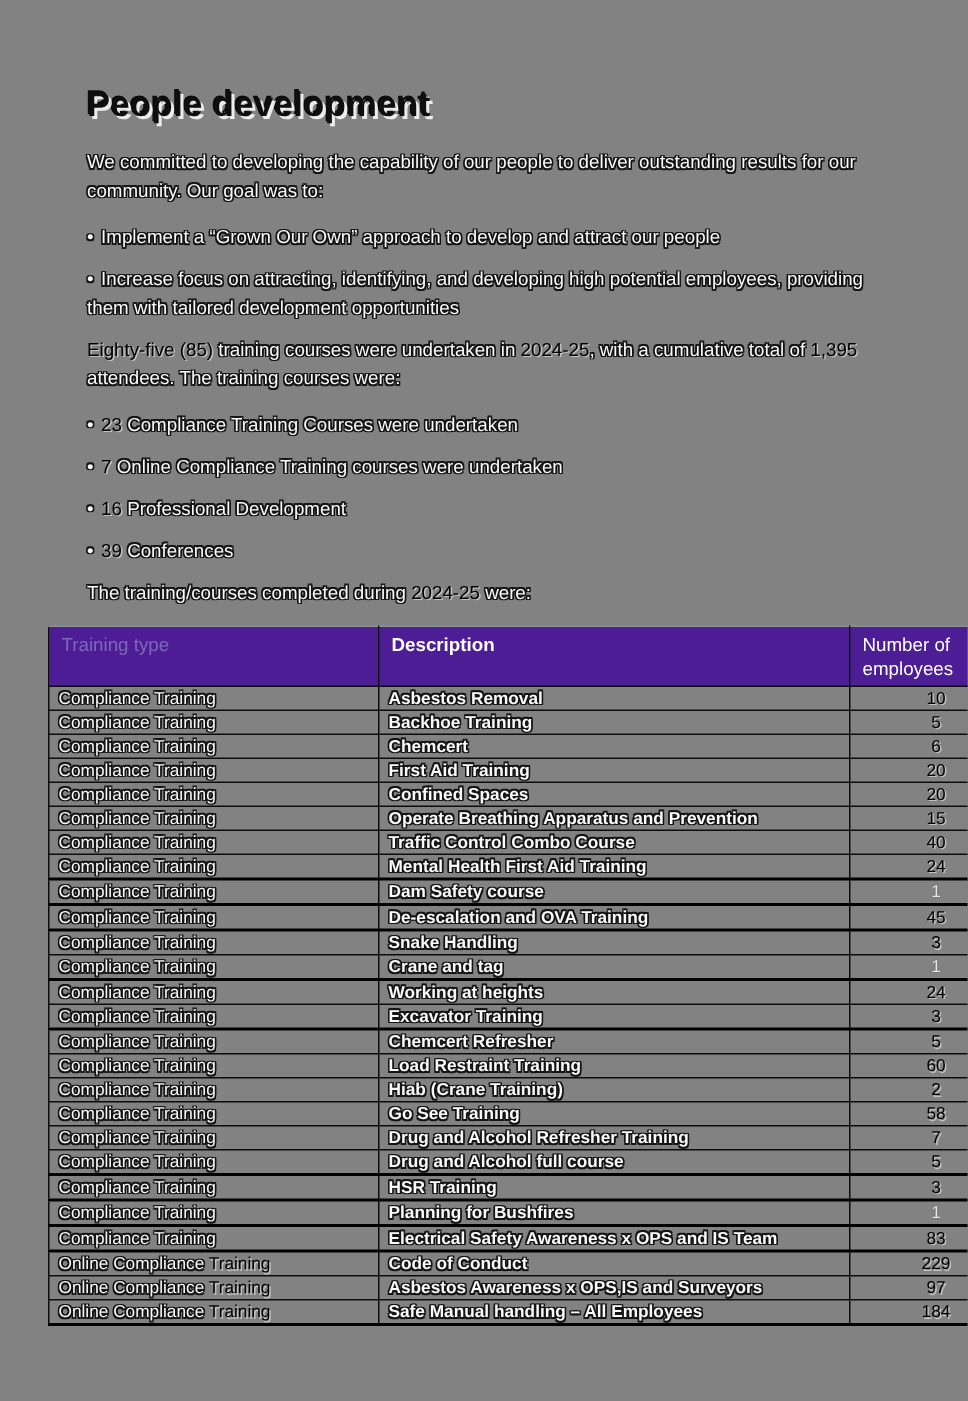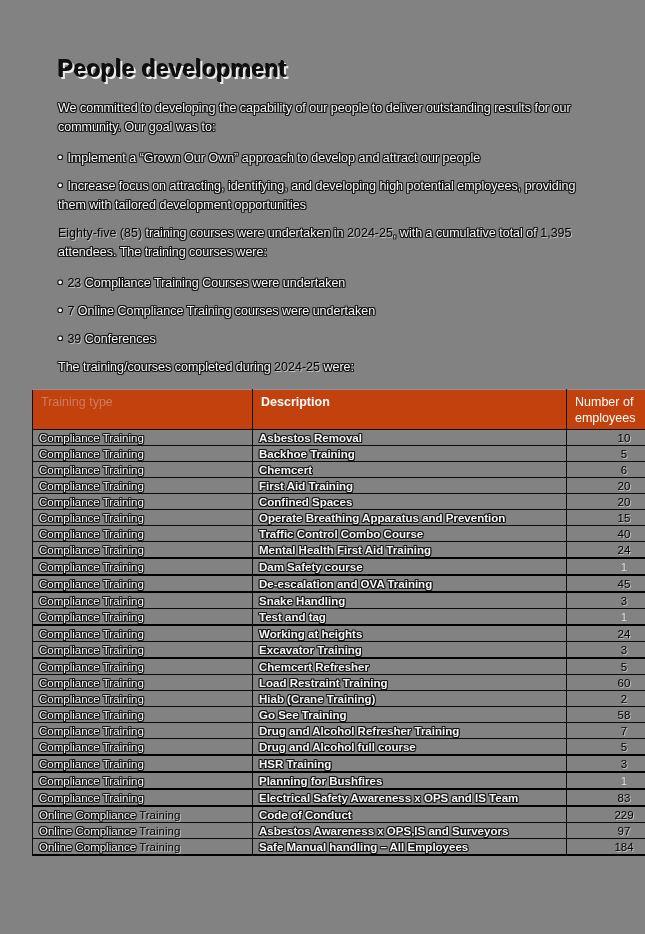--- a/index.html
+++ b/index.html
@@ -47,21 +47,21 @@
     border-collapse: collapse;
     width: 598px;
     table-layout: fixed;
     border-bottom: 2px solid #000;
   }
   .col-type { width: 203px; }
   .col-desc { width: 297px; font-weight: bold; }
   .col-num  { width: 98px; }
 
   th {
-    background: #c2410c;
+    background: #4c1d95;
     color: #ffffff;
     font-weight: 400;
     font-size: 12.5px;
     line-height: 16px;
     text-align: left;
     vertical-align: top;
     padding: 4px 8px 3px 8px;
     height: 30px;
     border: 1px solid #0c0c0c;
     border-top: 1px solid #8a8f99;
@@ -113,20 +113,21 @@
   <p class="body-text bullet-line"><span class="marker outlined">•</span><span class="outlined">Increase focus on attracting, identifying, and developing high potential employees, providing them with tailored development opportunities</span></p>
 
   <p class="body-text"><span class="soliddark">Eighty-five (85)</span><span class="outlined"> training courses were undertaken in </span><span class="soliddark">2024-25</span><span class="outlined">, with a cumulative total of </span><span class="soliddark">1,395</span><span class="outlined"> attendees. The training courses were:</span></p>
 
   <div>
 
       <p class="body-text bullet-line"><span class="marker outlined">•</span><span class="soliddark">23</span><span class="outlined"> Compliance Training Courses were undertaken</span></p>
 
       <p class="body-text bullet-line"><span class="marker outlined">•</span><span class="soliddark">7</span><span class="outlined"> Online Compliance Training courses were undertaken</span></p>
 
+      <p class="body-text bullet-line"><span class="marker outlined">•</span><span class="soliddark">16</span><span class="outlined"> Professional Development</span></p>
 
       <p class="body-text bullet-line"><span class="marker outlined">•</span><span class="soliddark">39</span><span class="outlined"> Conferences</span></p>
     </div>
 
   <p class="body-text"><span class="outlined">The training/courses completed during </span><span class="soliddark">2024-25</span><span class="outlined"> were:</span></p>
 
   <div class="table-wrap">
     <table class="ttable">
       <thead>
         <tr>
@@ -198,21 +199,21 @@
           </tr>
 
           <tr>
             <td class="col-type"><span class="outlined">Compliance Training</span><span class="soliddark"></span></td>
             <td class="col-desc"><span class="outlined">Snake Handling</span></td>
             <td class="col-num count-cell"><span class="soliddark num">3</span></td>
           </tr>
 
           <tr>
             <td class="col-type"><span class="outlined">Compliance Training</span><span class="soliddark"></span></td>
-            <td class="col-desc"><span class="outlined">Test and tag</span></td>
+            <td class="col-desc"><span class="outlined">Crane and tag</span></td>
             <td class="col-num count-cell"><span class="soliddark num">1</span></td>
           </tr>
 
           <tr>
             <td class="col-type"><span class="outlined">Compliance Training</span><span class="soliddark"></span></td>
             <td class="col-desc"><span class="outlined">Working at heights</span></td>
             <td class="col-num count-cell"><span class="soliddark num">24</span></td>
           </tr>
 
           <tr>

